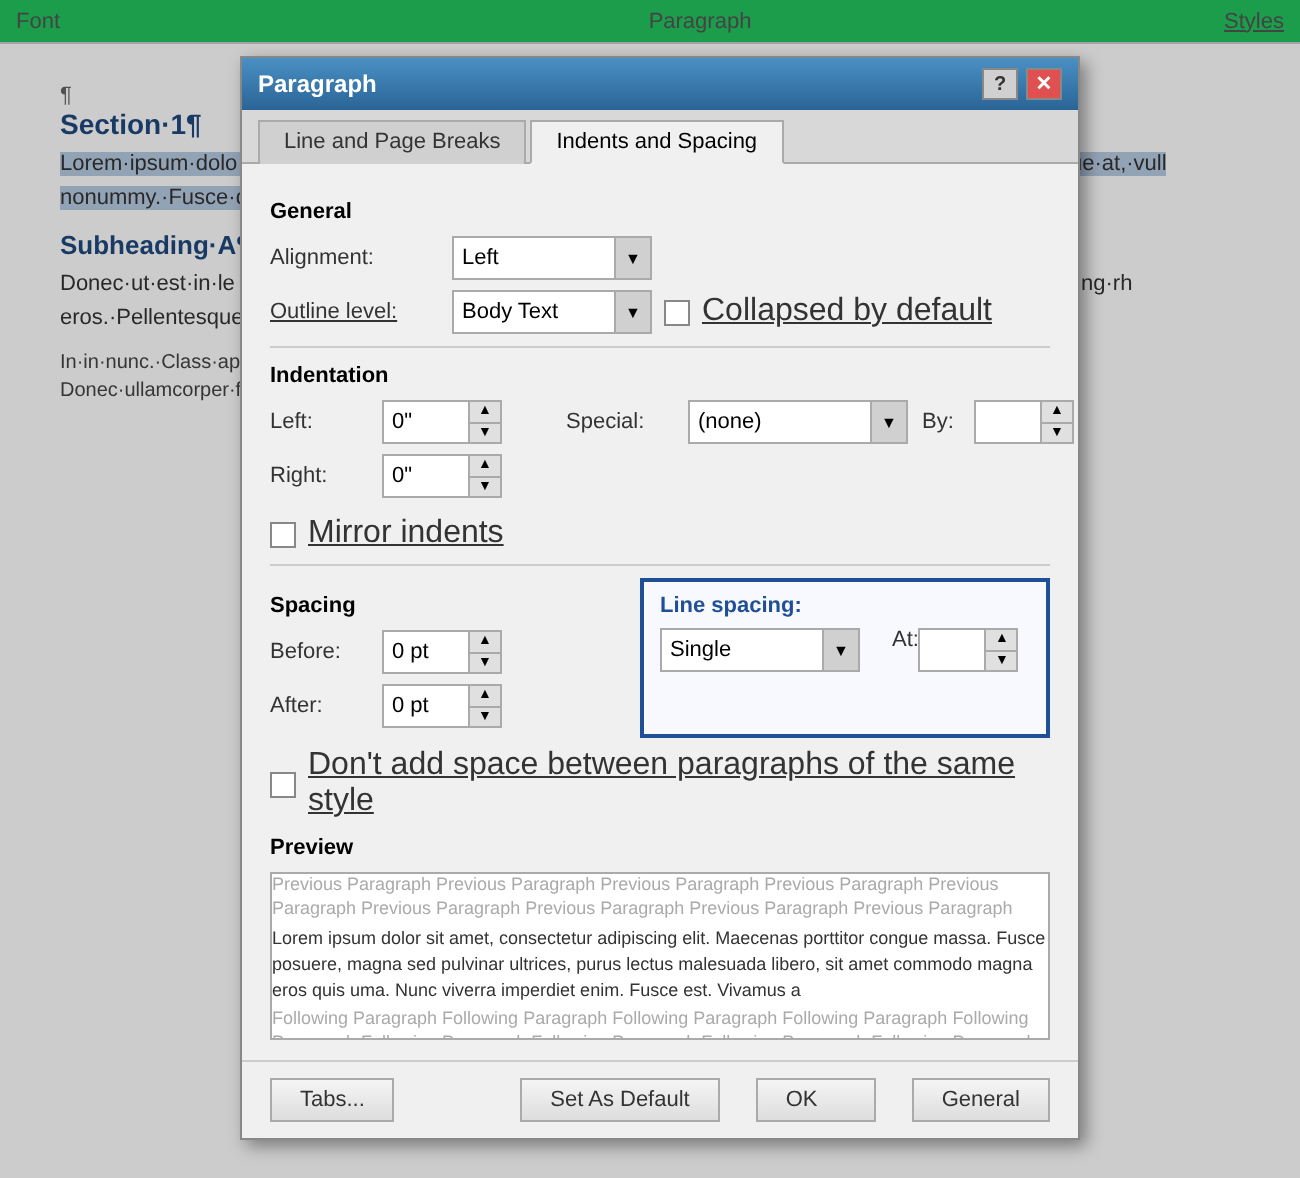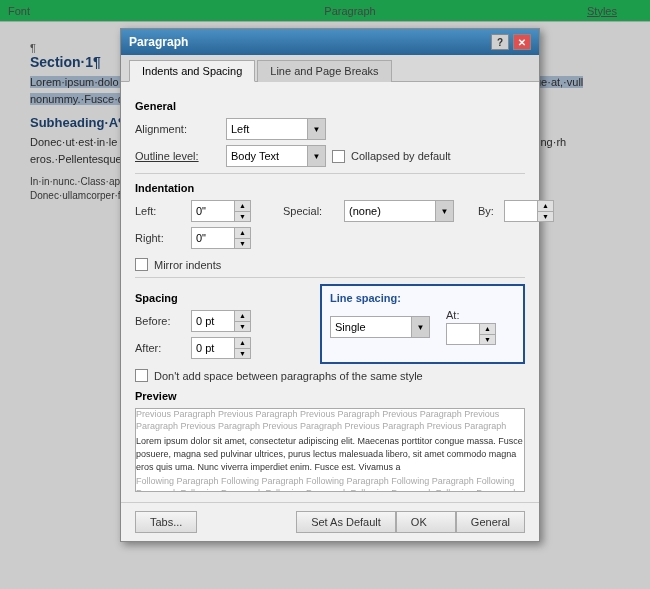--- a/index.html
+++ b/index.html
@@ -27,21 +27,21 @@
       background: #22c55e;
       border-bottom: 1px solid #ccc;
       display: flex;
       align-items: center;
       padding: 0 8px;
       font-size: 11px;
       color: #555;
     }
     .ruler-font { width: 130px; }
     .ruler-para { text-align: center; flex: 1; }
-    .ruler-styles { text-align: center; width: 80px; text-decoration: underline; }
+    .ruler-styles { text-align: right; width: 80px; text-decoration: underline; }
 
     .doc-content {
       position: absolute;
       top: 22px; left: 0; right: 0; bottom: 0;
       background: white;
       padding: 20px 30px;
       overflow: hidden;
     }
 
     .doc-para-mark { color: #666; font-size: 11px; }
@@ -225,22 +225,23 @@
 
     .checkbox {
       width: 13px;
       height: 13px;
       border: 1px solid #888;
       background: white;
       flex-shrink: 0;
     }
 
     .checkbox-label {
-      font-size: 11px;
-      color: #333;
+      font-size: 16px;
+      color: #333;
+      text-decoration: underline;
     }
 
     .spinbox {
       display: flex;
       border: 1px solid #aaa;
       background: white;
       height: 22px;
       width: 60px;
     }
 
@@ -344,32 +345,32 @@
       padding: 4px 14px;
       border: 1px solid #aaa;
       background: linear-gradient(to bottom, #f5f5f5, #ddd);
       font-size: 11px;
       cursor: pointer;
       min-width: 60px;
       text-align: left;
       color: #333;
     }
 
-    .btn-group-right { display: flex; gap: 0; }
+    .btn-group-right { display: flex; gap: 18px; }
 
     .divider-line {
       height: 1px;
       background: #ccc;
       margin: 6px 0;
     }
 
     
     .at-field {
       display: flex;
-      flex-direction: column;
+      flex-direction: row;
     }
     .at-label {
       font-size: 11px;
       color: #333;
       margin-bottom: 2px;
     }
   </style>
 </head>
 <body>
 
@@ -397,25 +398,25 @@
 
   <div class="dialog-titlebar">
     <span>Paragraph</span>
     <div class="dialog-title-buttons">
       <div class="dialog-title-btn">?</div>
       <div class="dialog-title-btn close-btn">✕</div>
     </div>
   </div>
 
   <div class="dialog-tabs">
+    <div class="tab">
+      <span>Line and Page Breaks</span>
+    </div>
     <div class="tab active">
       <span>Indents and Spacing</span>
-    </div>
-    <div class="tab">
-      <span>Line and Page Breaks</span>
     </div>
   </div>
 
   <div class="dialog-body">
 
     <div class="section-label">General</div>
 
     <div class="field-row">
       <span class="field-label">Alignment:</span>
       <div class="select-box select-alignment">
@@ -461,21 +462,21 @@
           </div>
         </div>
       </div>
       <div style="margin-left: 20px;">
         <div class="field-row">
           <span class="field-label" style="width:55px;">Special:</span>
           <div class="select-box select-special">
             <span>(none)</span>
             <span class="arrow">▼</span>
           </div>
-          <span class="by-label" style="margin-left:18px;">By:</span>
+          <span class="by-label" style="margin-left:1px;">By:</span>
           <div class="spinbox" style="margin-left:4px; width:50px;">
             <input type="text" value="" style="">
             <div class="spinbox-arrows">
               <div class="spinbox-up">▲</div>
               <div class="spinbox-down">▼</div>
             </div>
           </div>
         </div>
       </div>
     </div>

